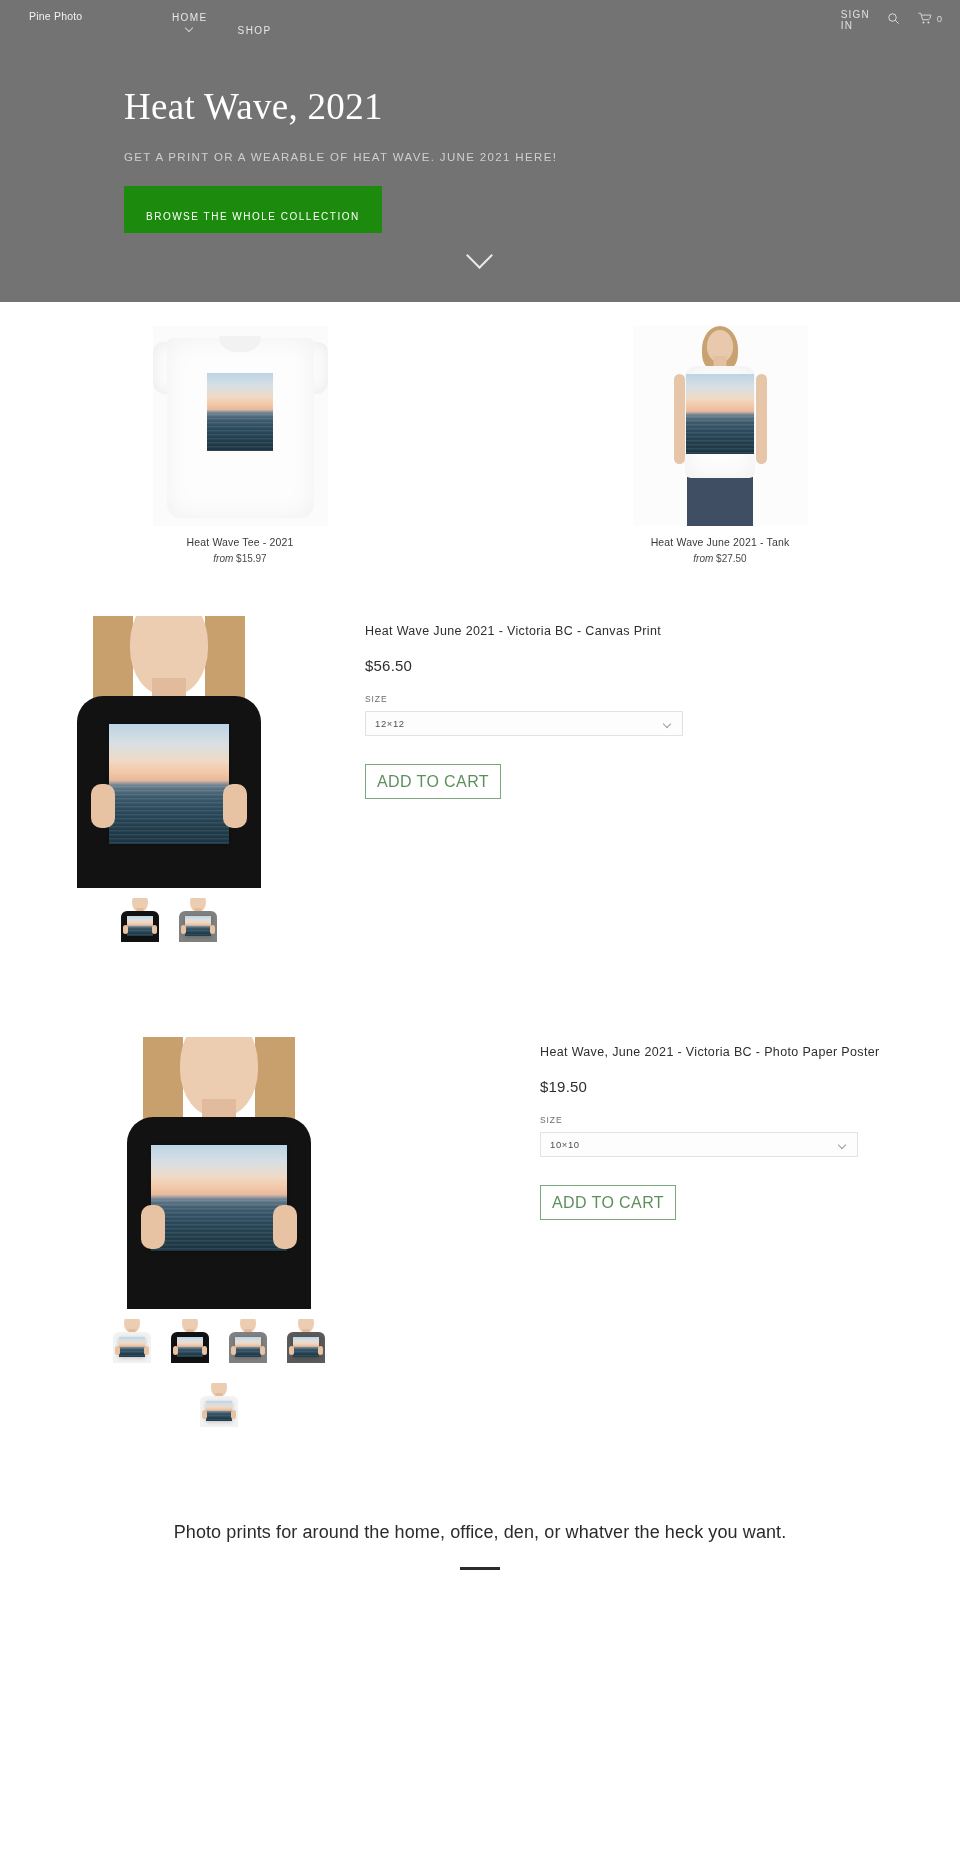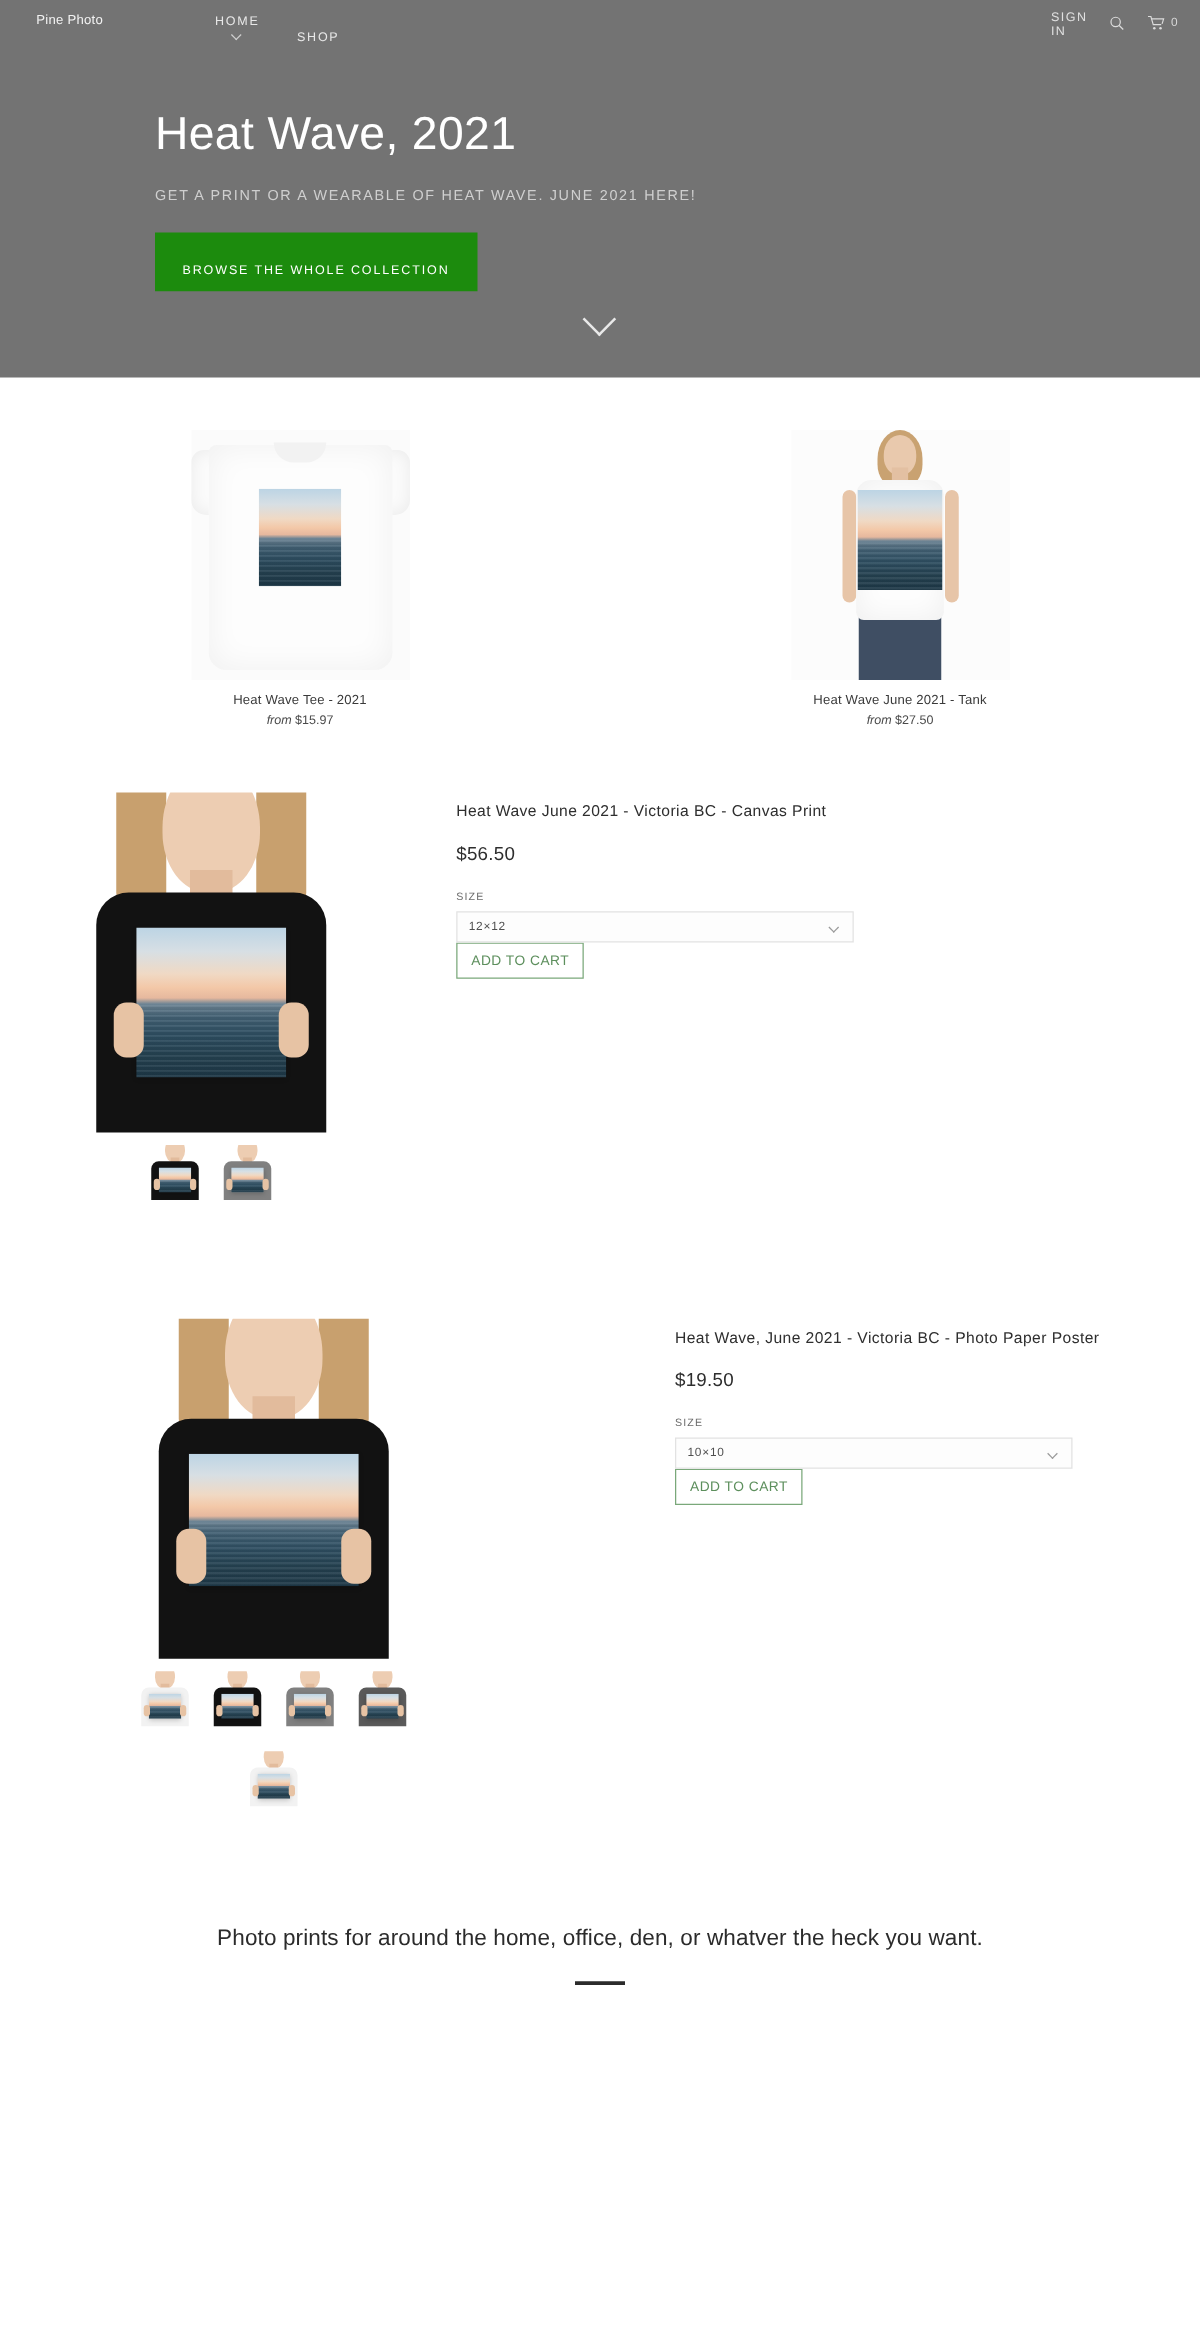--- a/index.html
+++ b/index.html
@@ -100,21 +100,21 @@
     left: 124px;
     top: 85px;
     width: 700px;
   }
   .hero-title {
     color: #ffffff;
     font-size: 37px;
     font-weight: 400;
     letter-spacing: 0.3px;
     line-height: 44px;
-    font-family: Liberation Sans, sans-serif;
+    font-family: Liberation Serif, serif;
   }
   .hero-sub {
     margin-top: 22px;
     color: #cfcfcf;
     font-size: 11.5px;
     letter-spacing: 1.35px;
     text-transform: uppercase;
   }
   .hero-btn {
     margin-top: 23px;
@@ -143,21 +143,21 @@
     left: 7px; top: 3px;
     width: 17px; height: 17px;
     border-right: 2px solid #e9e9e9;
     border-bottom: 2px solid #e9e9e9;
     transform: rotate(45deg);
   }
 
   
   .grid-section {
     width: 820px;
-    padding-top: 36px;
+    padding-top: 18px;
     background: #fff;
   }
   .grid-row {
     display: flex;
     width: 960px;
   }
   .grid-cell {
     width: 480px;
     text-align: center;
     padding-top: 6px;
@@ -265,25 +265,26 @@
   .select-caret::before {
     content: "";
     position: absolute;
     left: 0; top: 0;
     width: 5px; height: 5px;
     border-right: 1px solid #9a9a9a;
     border-bottom: 1px solid #9a9a9a;
     transform: rotate(45deg);
   }
   .add-cart {
+    margin-top: 28px;
     display: inline-block;
     border: 1px solid #7aa87a;
     background: #ffffff;
     color: #5d8f5d;
-    font-size: 11px;
+    font-size: 16px;
     letter-spacing: 0.4px;
     padding: 8px 11px 7px 11px;
     cursor: pointer;
     font-family: "Liberation Sans", sans-serif;
     text-transform: uppercase;
   }
 
   
   .tagline-block {
     width: 960px;

